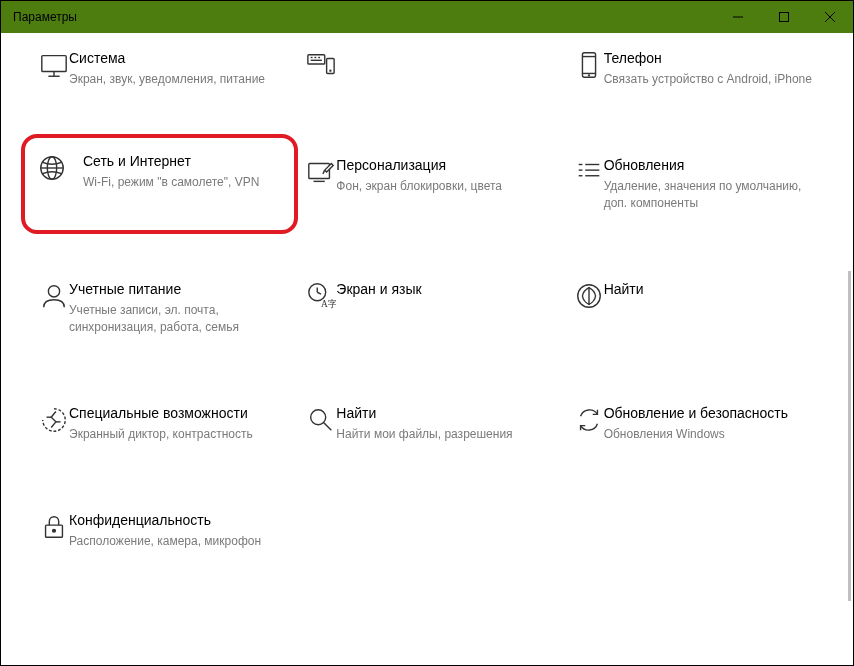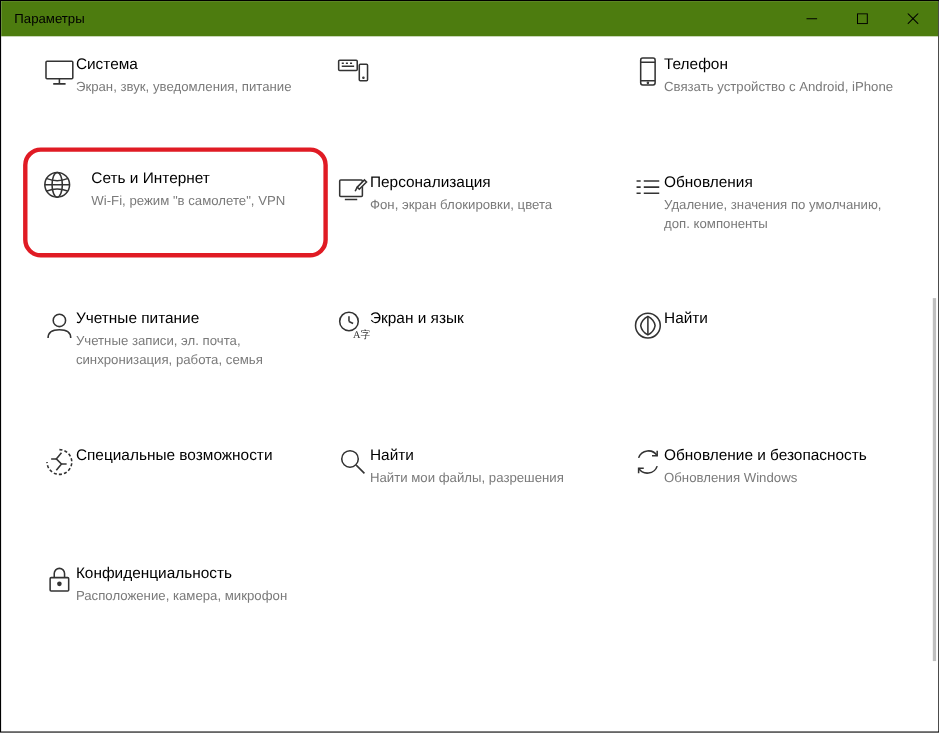--- a/index.html
+++ b/index.html
@@ -249,20 +249,21 @@
       <div class="tile-icon">
         <svg width="30" height="30" viewBox="0 0 32 32" fill="none" stroke="#333" stroke-width="1.5">
             <path d="M16 4 A12 12 0 1 1 4 16" stroke-dasharray="3 2"></path>
             <path d="M18 7 L13 13 L18 18 L13 24"></path>
             <polyline points="13 13 8 13"></polyline>
             <polyline points="18 18 23 18"></polyline>
           </svg>
       </div>
       <div class="tile-text">
         <div class="tile-title">Специальные возможности</div>
+        <div class="tile-desc">Экранный диктор, контрастность</div>
       </div>
     </div>
 
     <div class="tile">
       <div class="tile-icon">
         <svg width="30" height="30" viewBox="0 0 32 32" fill="none" stroke="#333" stroke-width="1.5">
             <circle cx="13" cy="13" r="8"></circle>
             <line x1="19" y1="19" x2="27" y2="27"></line>
           </svg>
       </div>

